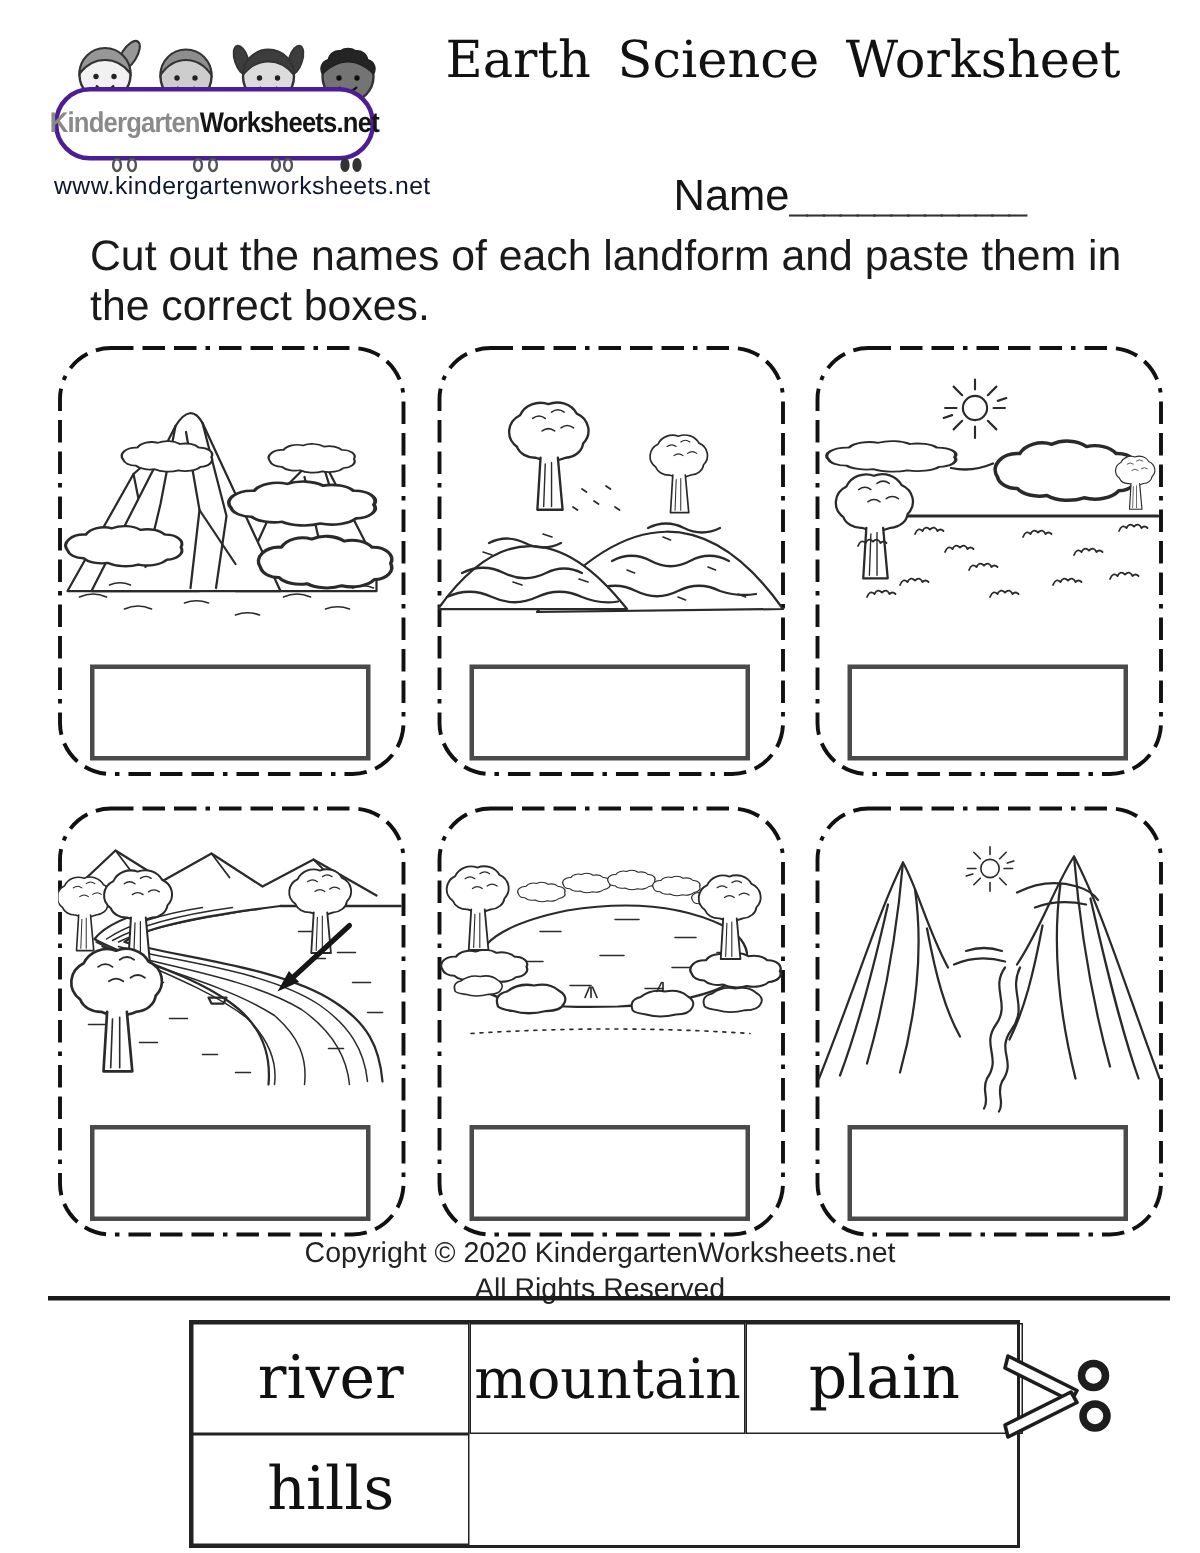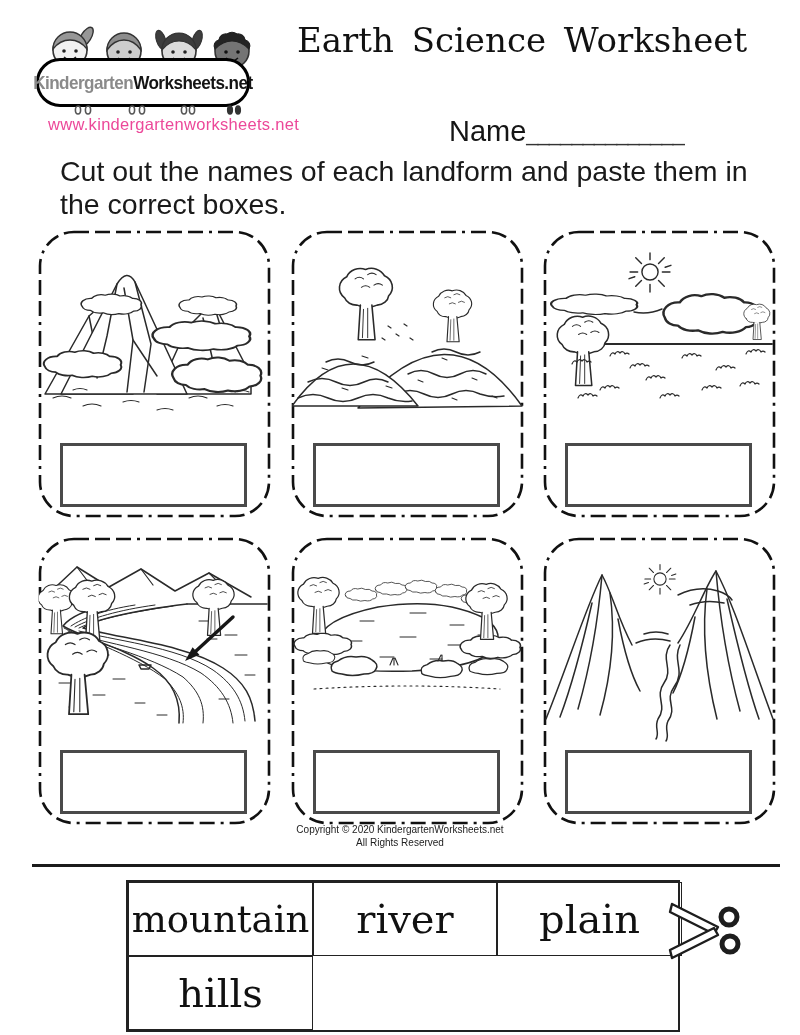--- a/index.html
+++ b/index.html
@@ -1,43 +1,43 @@
 <!DOCTYPE html>
 <html><head>
 <meta charset="utf-8">
 <style>
   html,body{margin:0;padding:0;background:#fff;}
   #page{position:relative;width:800px;height:1035px;background:#fff;overflow:hidden;
         font-family:"Liberation Sans",sans-serif;color:#1c1c1c;}
   
   .logo{position:absolute;left:36px;top:12px;width:250px;height:125px;}
   .kids{position:absolute;left:4px;top:2px;}
-  .banner{position:absolute;left:0;top:46px;width:208px;height:43px;border:3px solid #000000;
+  .banner{position:absolute;left:0;top:46px;width:208px;height:43px;border:3px solid #4c1d95;
           border-radius:24px;background:#fff;display:flex;align-items:center;justify-content:center;
           white-space:nowrap;overflow:visible;}
   .banner .brand{font-weight:bold;font-size:19px;letter-spacing:-0.6px;transform:scaleX(0.9);display:inline-block;}
   .brand .gray{color:#8a8a8a;} .brand .dark{color:#141414;}
   .legs{position:absolute;left:10px;top:93px;}
-  .siteurl{position:absolute;left:12px;top:103px;font-size:16.5px;color:#ec4899;letter-spacing:0.3px;}
+  .siteurl{position:absolute;left:0px;top:103px;font-size:16.5px;color:#0f172a;letter-spacing:0.3px;}
   
   .title{position:absolute;left:272px;top:20px;width:500px;text-align:center;
          font-family:"DejaVu Serif",serif;font-size:34px;word-spacing:7px;color:#111;}
   .name-row{position:absolute;left:449px;top:115px;font-size:29px;color:#151515;white-space:nowrap;}
   .name-line{letter-spacing:-1px;color:#333;font-size:22px;}
   .instructions{position:absolute;left:60px;top:155px;width:700px;
          font-family:Liberation Sans, sans-serif;font-size:28.5px;line-height:1.17;color:#1a1a1a;}
   
   .card{position:absolute;width:233px;height:288px;}
   .card .border{position:absolute;left:0;top:0;}
   .card .art{position:absolute;left:1px;top:6px;}
   .answer-box{position:absolute;left:22px;top:213px;width:181px;height:58px;
               border:3px solid #4a4a4a;background:#fff;}
   
   .copyright{position:absolute;left:0;top:824px;width:800px;text-align:center;
-             font-size:10px;color:#222;line-height:1.25;}
+             font-size:19px;color:#222;line-height:1.25;}
   .divider{position:absolute;left:32px;top:864px;width:748px;height:2.5px;background:#1b1b1b;}
   
   .wordbank{position:absolute;left:126px;top:880px;width:554px;border:2.5px solid #222;
             display:grid;grid-template-columns:185px 184px 185px;grid-auto-rows:74px;box-sizing:border-box;}
   .wcell{display:flex;align-items:center;justify-content:center;border:1px solid #222;
          font-family:"DejaVu Serif",serif;font-size:40px;color:#111;box-sizing:border-box;}
   .scissors{position:absolute;left:668px;top:900px;}
   svg{display:block;}
 </style>
 </head>
@@ -298,22 +298,22 @@
     <div class="answer-box"></div>
   </div>
 
   <div class="copyright">
     <div>Copyright © 2020 KindergartenWorksheets.net</div>
     <div>All Rights Reserved</div>
   </div>
   <div class="divider"></div>
 
   <div class="wordbank">
+    <div class="wcell">river</div>
     <div class="wcell" style="font-size:37px;">mountain</div>
-    <div class="wcell">river</div>
     <div class="wcell">plain</div>
     <div class="wcell">hills</div>
   </div>
 
   <svg class="scissors" width="80" height="62" viewBox="0 0 80 62">
     <g fill="#fff" stroke="#1d1d1d" stroke-width="2.4" stroke-linejoin="round">
       <path d="M4,4 L50,27 L46,34 L2,12 Z"></path>
       <path d="M4,58 L50,35 L46,28 L2,50 Z"></path>
       <circle cx="61" cy="17" r="8" fill="none" stroke-width="5"></circle>
       <circle cx="62" cy="44" r="8" fill="none" stroke-width="5"></circle>

